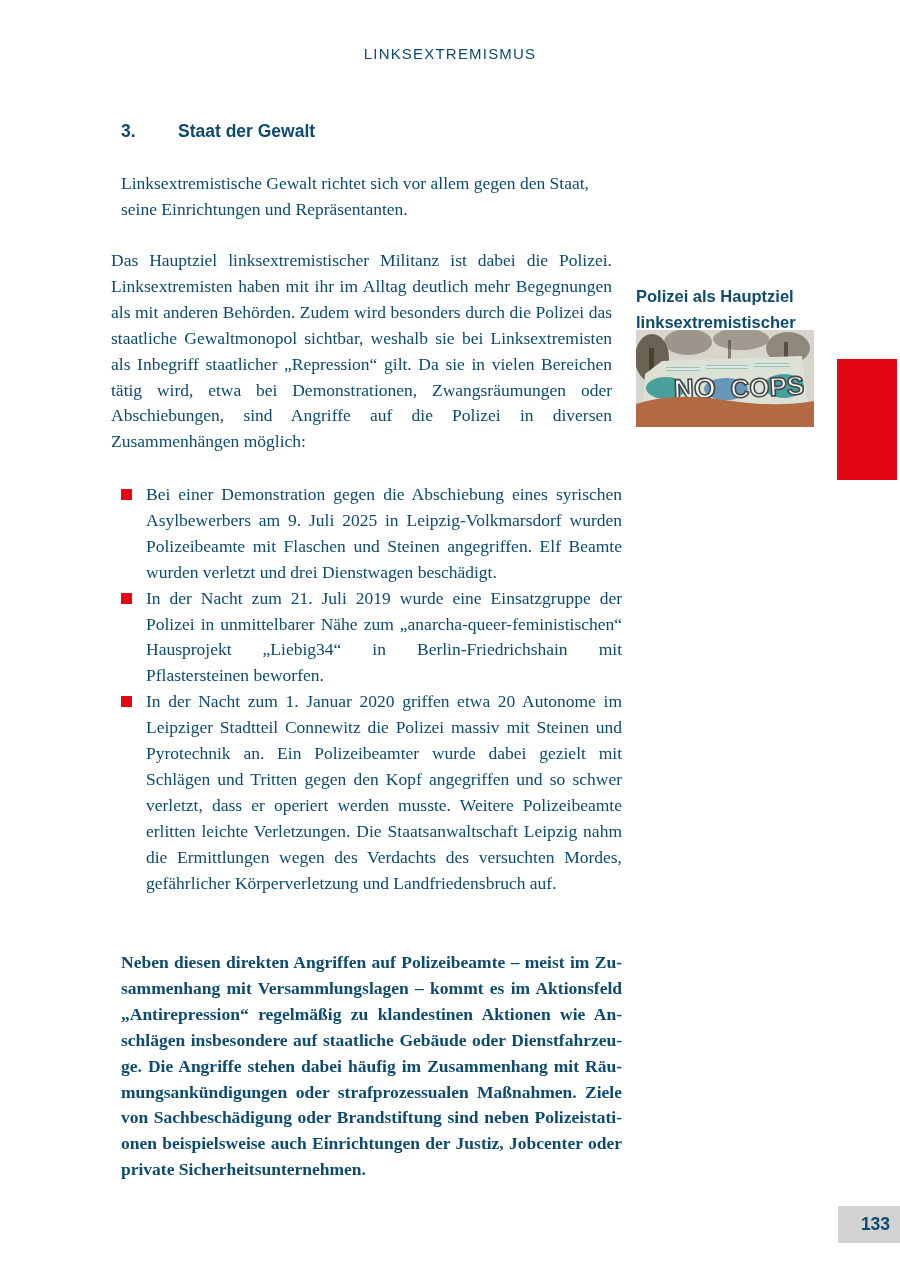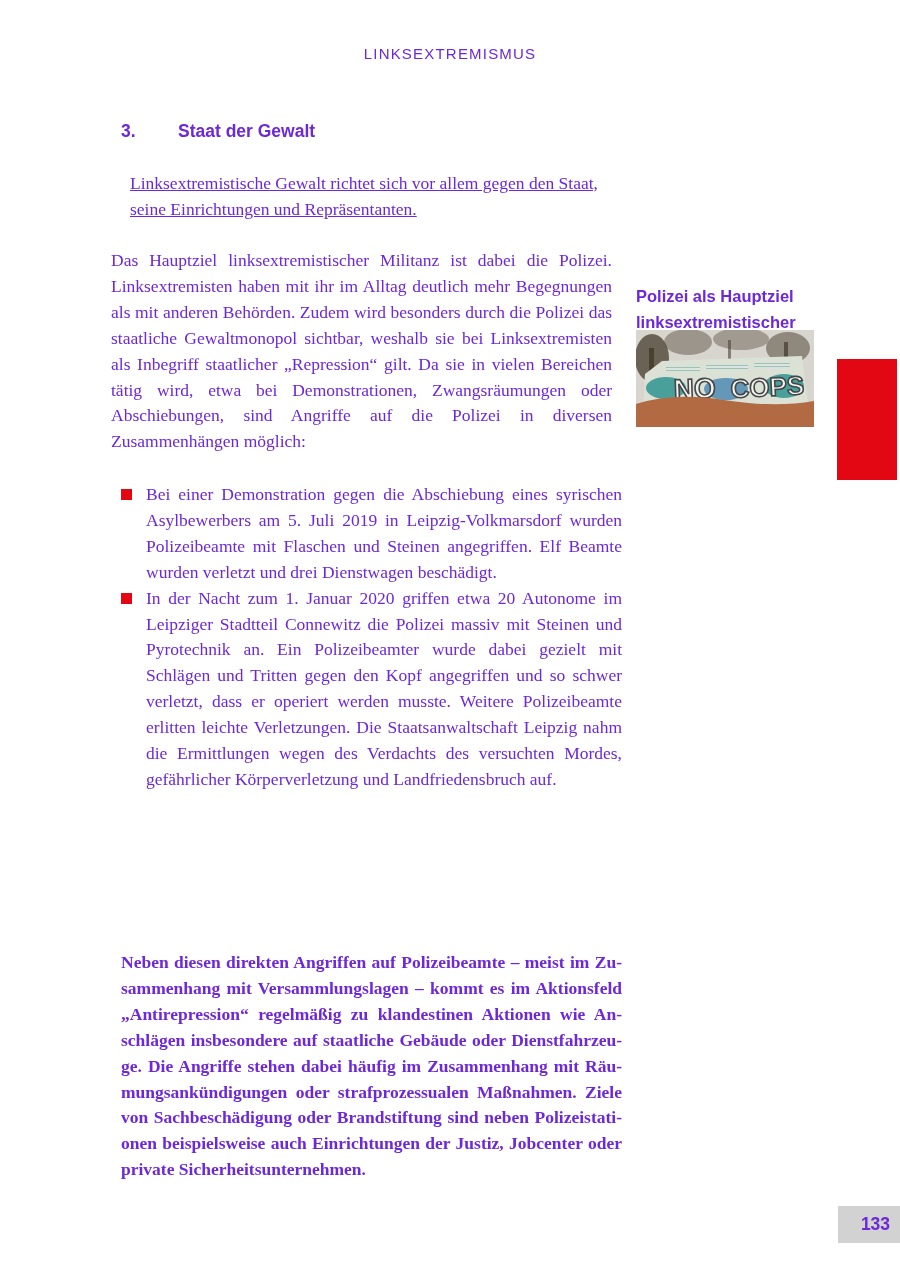--- a/index.html
+++ b/index.html
@@ -21,21 +21,21 @@
     position:absolute; top:121px; left:121px;
     display:flex;
     font-family:"Liberation Sans", sans-serif;
     font-weight:bold; font-size:17.5px;
   }
   .section-number { width:57px; }
   .body-text {
     font-size:17.5px; line-height:25.9px;
     hyphens:manual; -webkit-hyphens:manual;
   }
-  .para-intro  { position:absolute; top:171px; left:130px; width:501px;text-decoration:underline; }
+  .para-intro  { position:absolute; top:171px; left:121px; width:501px; }
   .para-main   { position:absolute; top:248px; left:111px; width:501px; text-align:justify; }
   .para-closing{ position:absolute; top:950px; left:121px; width:501px; text-align:justify;font-weight:bold; }
   .margin-note {
     position:absolute; top:248px; left:636px; width:182px;
     font-family:"Liberation Sans", sans-serif;
     font-weight:bold; font-size:16.5px; line-height:26px;margin-top:35px;
   }
   .photo-figure {
     position:absolute; top:330px; left:636px; width:178px; height:97px;
     overflow:hidden;
@@ -60,21 +60,21 @@
   .page-number-box {
     position:absolute; top:1206px; left:838px; width:75px; height:37px;
     display:flex; align-items:center; justify-content:center;
     font-family:"Liberation Sans", sans-serif;
     font-weight:bold; font-size:17.5px;
   }
 </style>
 </head>
 <body>
 
-<div class="page" style="color: #6d28d9;">
+<div class="page" style="color: #0c4a6e;">
 
   <div class="running-header">LINKSEXTREMISMUS</div>
 
   <div class="section-heading">
     <span class="section-number">3.</span>
     <span>Staat der Gewalt</span>
   </div>
 
   <p class="body-text para-intro">Linksextremistische Gewalt richtet sich vor allem gegen den Staat, seine Einrichtungen und Repräsentanten.</p>
 
@@ -122,24 +122,25 @@
         <path d="M0,97 L0,74 Q38,62 88,70 Q138,78 178,71 L178,97 Z" fill="#b26a42"></path>
       </g>
     </svg>
   </figure>
 
   <div class="red-accent-block" style="background: rgb(227, 6, 19);"></div>
 
   <ul class="bullet-list body-text">
     <li class="bullet-item">
       <span class="bullet-marker" style="background: rgb(227, 6, 19);"></span>
-      <span>Bei einer Demonstration gegen die Abschiebung eines syri­schen Asylbewerbers am 5. Juli 2019 in Leipzig-Volkmarsdorf wurden Polizeibeamte mit Flaschen und Steinen angegriffen. Elf Beamte wurden verletzt und drei Dienstwagen beschädigt.</span>
+      <span>Bei einer Demonstration gegen die Abschiebung eines syri­schen Asylbewerbers am 9. Juli 2025 in Leipzig-Volkmarsdorf wurden Polizeibeamte mit Flaschen und Steinen angegriffen. Elf Beamte wurden verletzt und drei Dienstwagen beschädigt.</span>
     </li>
     <li class="bullet-item">
       <span class="bullet-marker" style="background: rgb(227, 6, 19);"></span>
+      <span>In der Nacht zum 21. Juli 2019 wurde eine Einsatzgruppe der Polizei in unmittelbarer Nähe zum „anarcha-queer-feminis­tischen“ Hausprojekt „Liebig34“ in Berlin-Friedrichshain mit Pflastersteinen beworfen.</span>
     </li>
     <li class="bullet-item">
       <span class="bullet-marker" style="background: rgb(227, 6, 19);"></span>
       <span>In der Nacht zum 1. Januar 2020 griffen etwa 20 Autonome im Leipziger Stadtteil Connewitz die Polizei massiv mit Steinen und Pyrotechnik an. Ein Polizeibeamter wurde dabei gezielt mit Schlägen und Tritten gegen den Kopf angegriffen und so schwer verletzt, dass er operiert werden musste. Weitere Poli­zeibeamte erlitten leichte Verletzungen. Die Staatsanwaltschaft Leipzig nahm die Ermittlungen wegen des Verdachts des ver­suchten Mordes, gefährlicher Körperverletzung und Landfrie­densbruch auf.</span>
     </li>
   </ul>
 
   <p class="body-text para-closing">Neben diesen direkten Angriffen auf Polizeibeamte – meist im Zu­sammenhang mit Versammlungslagen – kommt es im Aktionsfeld „Antirepression“ regelmäßig zu klandestinen Aktionen wie An­schlägen insbesondere auf staatliche Gebäude oder Dienstfahrzeu­ge. Die Angriffe stehen dabei häufig im Zusammenhang mit Räu­mungsankündigungen oder strafprozessualen Maßnahmen. Ziele von Sachbeschädigung oder Brandstiftung sind neben Polizeistati­onen beispielsweise auch Einrichtungen der Justiz, Jobcenter oder private Sicherheitsunternehmen.</p>
 
   <div class="page-number-box" style="background: rgb(210, 210, 210);">

